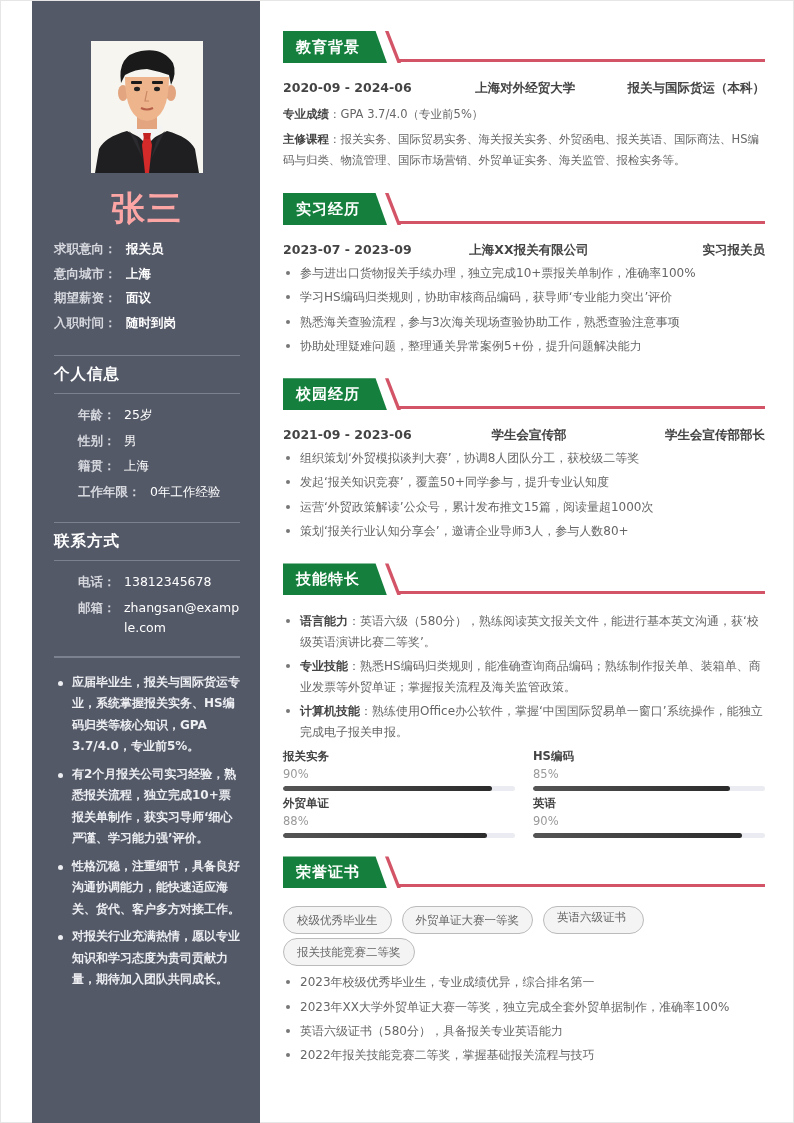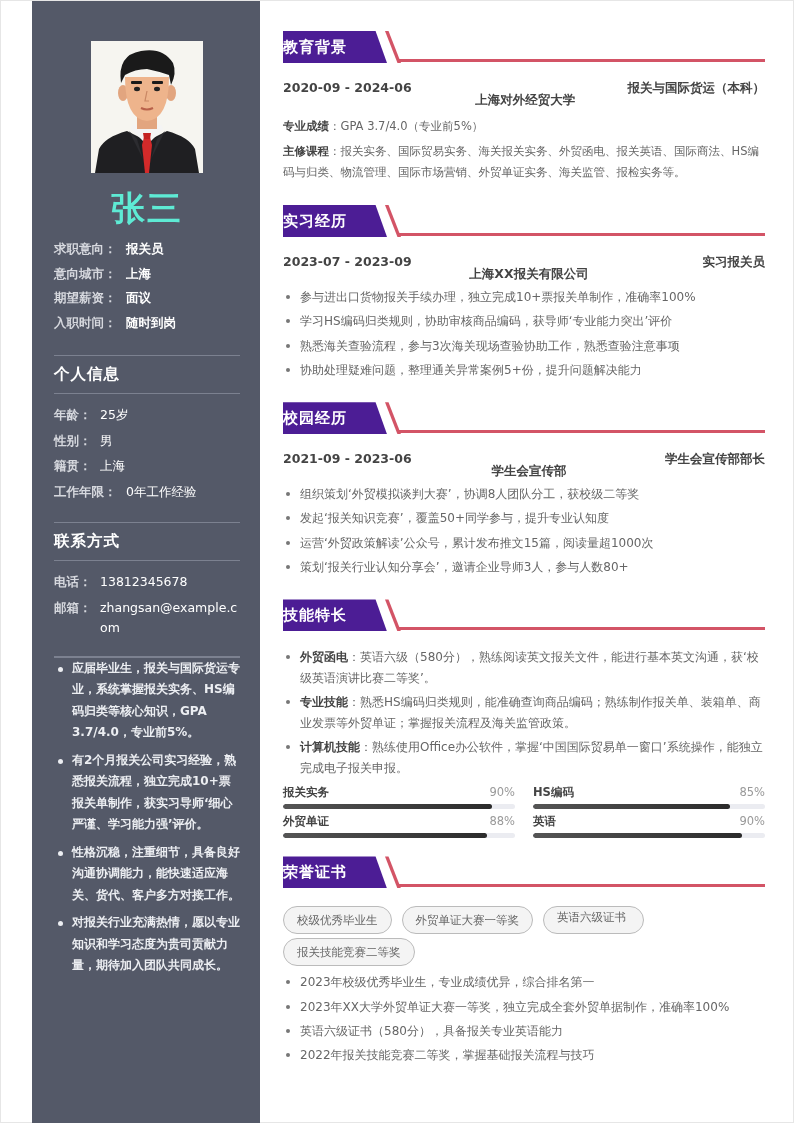--- a/index.html
+++ b/index.html
@@ -3,59 +3,59 @@
 <meta charset="utf-8">
 <style>
   * { box-sizing: border-box; margin: 0; padding: 0; }
   html, body { width: 794px; height: 1123px; background: #fff; overflow: hidden; }
   body { font-family: "DejaVu Sans", "Liberation Sans", sans-serif; color: #333; position: relative; }
   .page { position: absolute; left: 0; top: 0; width: 794px; height: 1123px; border: 1px solid #e6e6e6; background: #fff; }
 
   
   .sidebar { position: absolute; left: 31px; top: 0; width: 228px; height: 1123px; background: #545968; color: #fff; padding: 40px 20px 0 22px; }
   .photo { width: 112px; height: 132px; margin: 0 auto; background: #f5f4ef; position: relative; overflow: hidden; }
-  .name { text-align: center; font-size: 34px; font-weight: bold; margin-top: 12px; letter-spacing: 2px; color: #5eead4; height: 46px; line-height: 46px; }
+  .name { text-align: center; font-size: 34px; font-weight: bold; margin-top: 12px; letter-spacing: 2px; color: #fca5a5; height: 46px; line-height: 46px; }
   .intent { margin-top: 6px; }
   .kv { display: flex; font-size: 12.5px; font-weight: bold; line-height: 24.5px; }
   .kv .k { width: 72px; color: #d6d8de; }
   .kv .v { color: #fff; }
   .side-divider { height: 1px; background: #7c8190; margin: 0; }
   .side-title { font-size: 15.5px; font-weight: bold; padding: 8px 0 8px 0; color: #fff; letter-spacing: 1px; }
-  .info { padding-top: 8px; }
+  .info { padding-top: 8px; margin-left: 24px; }
   .info .kv { line-height: 25.5px; font-weight: normal; font-size: 12.5px; }
   .info .kv .k { font-weight: bold; width: 46px; color: #d6d8de; }
   .info .kv .k.wide { width: 72px; }
   .info .kv .v { flex: 1; word-break: break-all; line-height: 20px; padding-top: 3px; }
-  .self-list { list-style: none; padding-top: 0; }
+  .self-list { list-style: none; padding-top: 14px; }
   .self-list li { position: relative; padding-left: 18px; font-size: 12px; font-weight: bold; line-height: 21.5px; color: #eceef2; margin-bottom: 6px; }
   .self-list li::before { content: ""; position: absolute; left: 4px; top: 9px; width: 5px; height: 5px; border-radius: 50%; background: #eceef2; }
 
   
   .main { position: absolute; left: 282px; top: 30px; width: 482px; }
   .sec-header { position: relative; height: 32px; margin-bottom: 14px; }
-  .sec-header .tab { position: absolute; left: 0; top: 0; width: 104px; height: 32px; background: #4c1d95; clip-path: polygon(0 0, 89% 0, 100% 100%, 0 100%); color: #fff; font-size: 15px; font-weight: bold; line-height: 32px; letter-spacing: 1px; }
+  .sec-header .tab { position: absolute; left: 0; top: 0; width: 104px; height: 32px; background: #15803d; clip-path: polygon(0 0, 89% 0, 100% 100%, 0 100%); color: #fff; font-size: 15px; font-weight: bold; line-height: 32px; padding-left: 13px; letter-spacing: 1px; }
   .sec-header .slash { position: absolute; left: 102px; top: 0; width: 16px; height: 32px; background: #d35466; clip-path: polygon(0 0, 22% 0, 100% 100%, 78% 100%); }
   .sec-header .line { position: absolute; left: 115px; right: 0; top: 28px; height: 3px; background: #d35466; }
 
   .row3 { display: flex; justify-content: space-between; font-size: 12.5px; font-weight: bold; color: #444; line-height: 22px; gap: 36px; }
-  .row3 .c { text-align: center; flex: 1; margin-top: 12px; }
+  .row3 .c { text-align: center; flex: 1; }
   .row3 .l { width: 140px; }
   .row3 .r { text-align: right; min-width: 130px; }
   .line-text { font-size: 11.5px; color: #666; line-height: 22px; }
   .line-text b { color: #444; }
   .bullets { list-style: none; }
   .bullets li { position: relative; padding-left: 17px; font-size: 12px; color: #666; line-height: 24.3px; }
   .bullets li::before { content: ""; position: absolute; left: 3px; top: 10px; width: 4px; height: 4px; border-radius: 50%; background: #777; }
   .bullets.wrap li { line-height: 21px; margin-bottom: 3px; }
   .bullets.wrap li::before { top: 8px; }
   .bullets li b { color: #444; }
   .section { margin-bottom: 16px; }
 
   .skills-grid { display: grid; grid-template-columns: 232px 232px; column-gap: 18px; row-gap: 3px; margin-top: 4px; }
-  .skill .head { display: flex; justify-content: space-between; font-size: 11.5px; line-height: 18px; }
+  .skill .head { display: flex; justify-content: space-between; font-size: 11.5px; line-height: 18px; flex-direction: column; }
   .skill .head .n { font-weight: bold; color: #444; }
   .skill .head .p { color: #999; }
   .bar { height: 5px; border-radius: 3px; background: #ebecf1; margin-top: 3px; position: relative; overflow: hidden; }
   .bar .fill { position: absolute; left: 0; top: 0; bottom: 0; border-radius: 3px; background: linear-gradient(90deg, #555 0%, #2b2b2b 100%); }
 
   .tags { display: flex; flex-wrap: wrap; gap: 4px 10px; margin-bottom: 4px; }
   .tag { border: 1px solid #bbb; border-radius: 14px; background: #f4f4f4; font-size: 11.5px; color: #666; height: 28px; line-height: 26px; padding: 0 13px; }
   .tag.narrow { width: 101px; line-height: 13px; padding-top: 4px; overflow: hidden; font-size: 11.5px; }
 </style>
 </head>
@@ -224,21 +224,21 @@
       </ul>
     </section>
 
     <section class="section" style="margin-top:20px;">
       <div class="sec-header" style="margin-bottom:16px;">
         <div class="tab">技能特长</div>
         <div class="slash"></div>
         <div class="line"></div>
       </div>
       <ul class="bullets wrap">
-        <li><b>外贸函电</b><span>：英语六级（580分），熟练阅读英文报关文件，能进行基本英文沟通，获‘校级英语演讲比赛二等奖’。</span></li>
+        <li><b>语言能力</b><span>：英语六级（580分），熟练阅读英文报关文件，能进行基本英文沟通，获‘校级英语演讲比赛二等奖’。</span></li>
         <li><b>专业技能</b><span>：熟悉HS编码归类规则，能准确查询商品编码；熟练制作报关单、装箱单、商业发票等外贸单证；掌握报关流程及海关监管政策。</span></li>
         <li><b>计算机技能</b><span>：熟练使用Office办公软件，掌握‘中国国际贸易单一窗口’系统操作，能独立完成电子报关申报。</span></li>
       </ul>
       <div class="skills-grid">
         <div class="skill">
           <div class="head">
               <span class="n">报关实务</span>
               <span class="p">90%</span>
             </div>
           <div class="bar">

